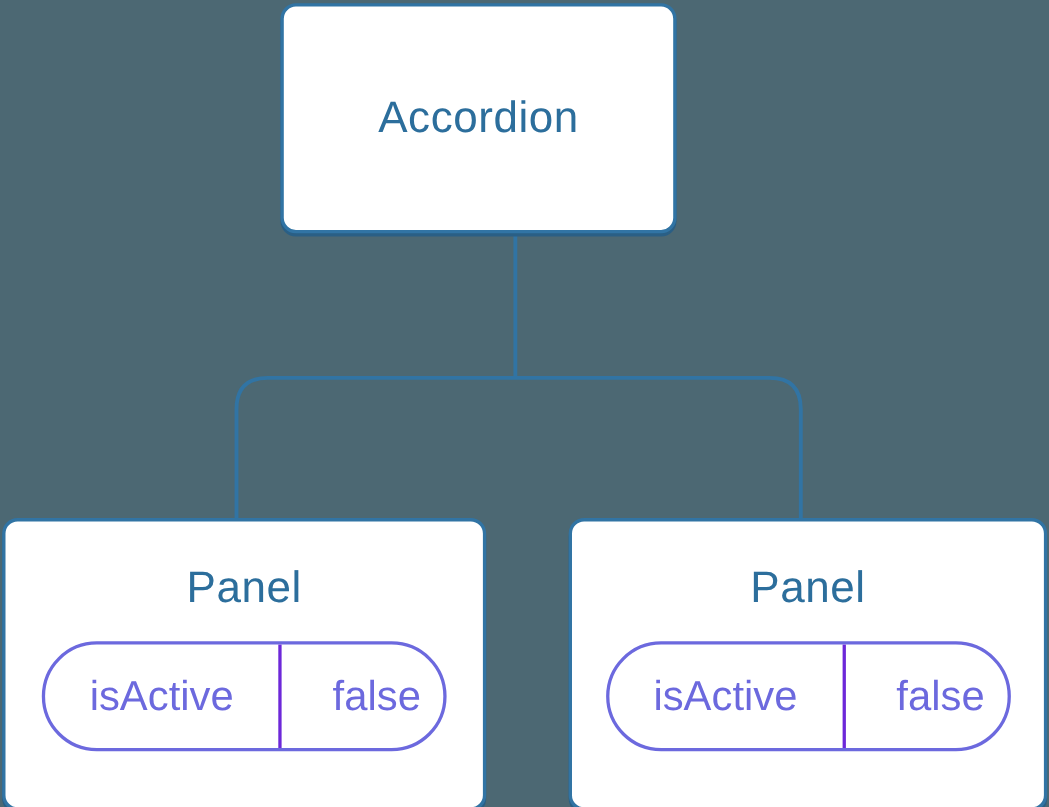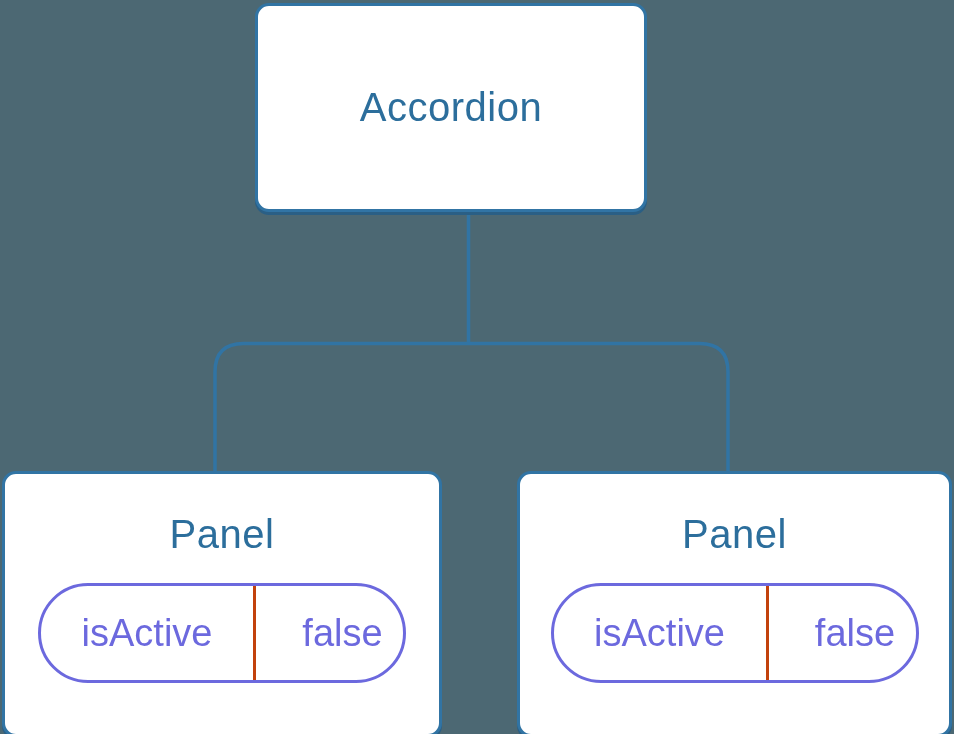--- a/index.html
+++ b/index.html
@@ -30,21 +30,21 @@
     position: absolute;
     background: #FFFFFF;
     border: 3px solid #3174A4;
     border-radius: 14px;
     box-sizing: border-box;
     box-shadow: 0 3px 0 #2A5F85;
   }
   .root-node {
     left: 255px;
     top: 3px;
-    width: 392px;
+    width: 360px;
     height: 209px;
     display: flex;
     align-items: center;
     justify-content: center;
   }
   .node-title {
     color: #2C6E9C;
     font-size: 40px;
     letter-spacing: 0.5px;
   }
@@ -72,21 +72,21 @@
   }
   .state-cell {
     display: flex;
     align-items: center;
     justify-content: center;
     color: #6C69DE;
     font-size: 38px;
   }
   .state-key {
     width: 212px;
-    border-right: 3px solid #c2410c;
+    border-right: 3px solid #6d28d9;
   }
   .state-value {
     flex: 1;
     padding-left: 26px;
   }
 </style>
 </head>
 <body>
 
 <div class="stage">

